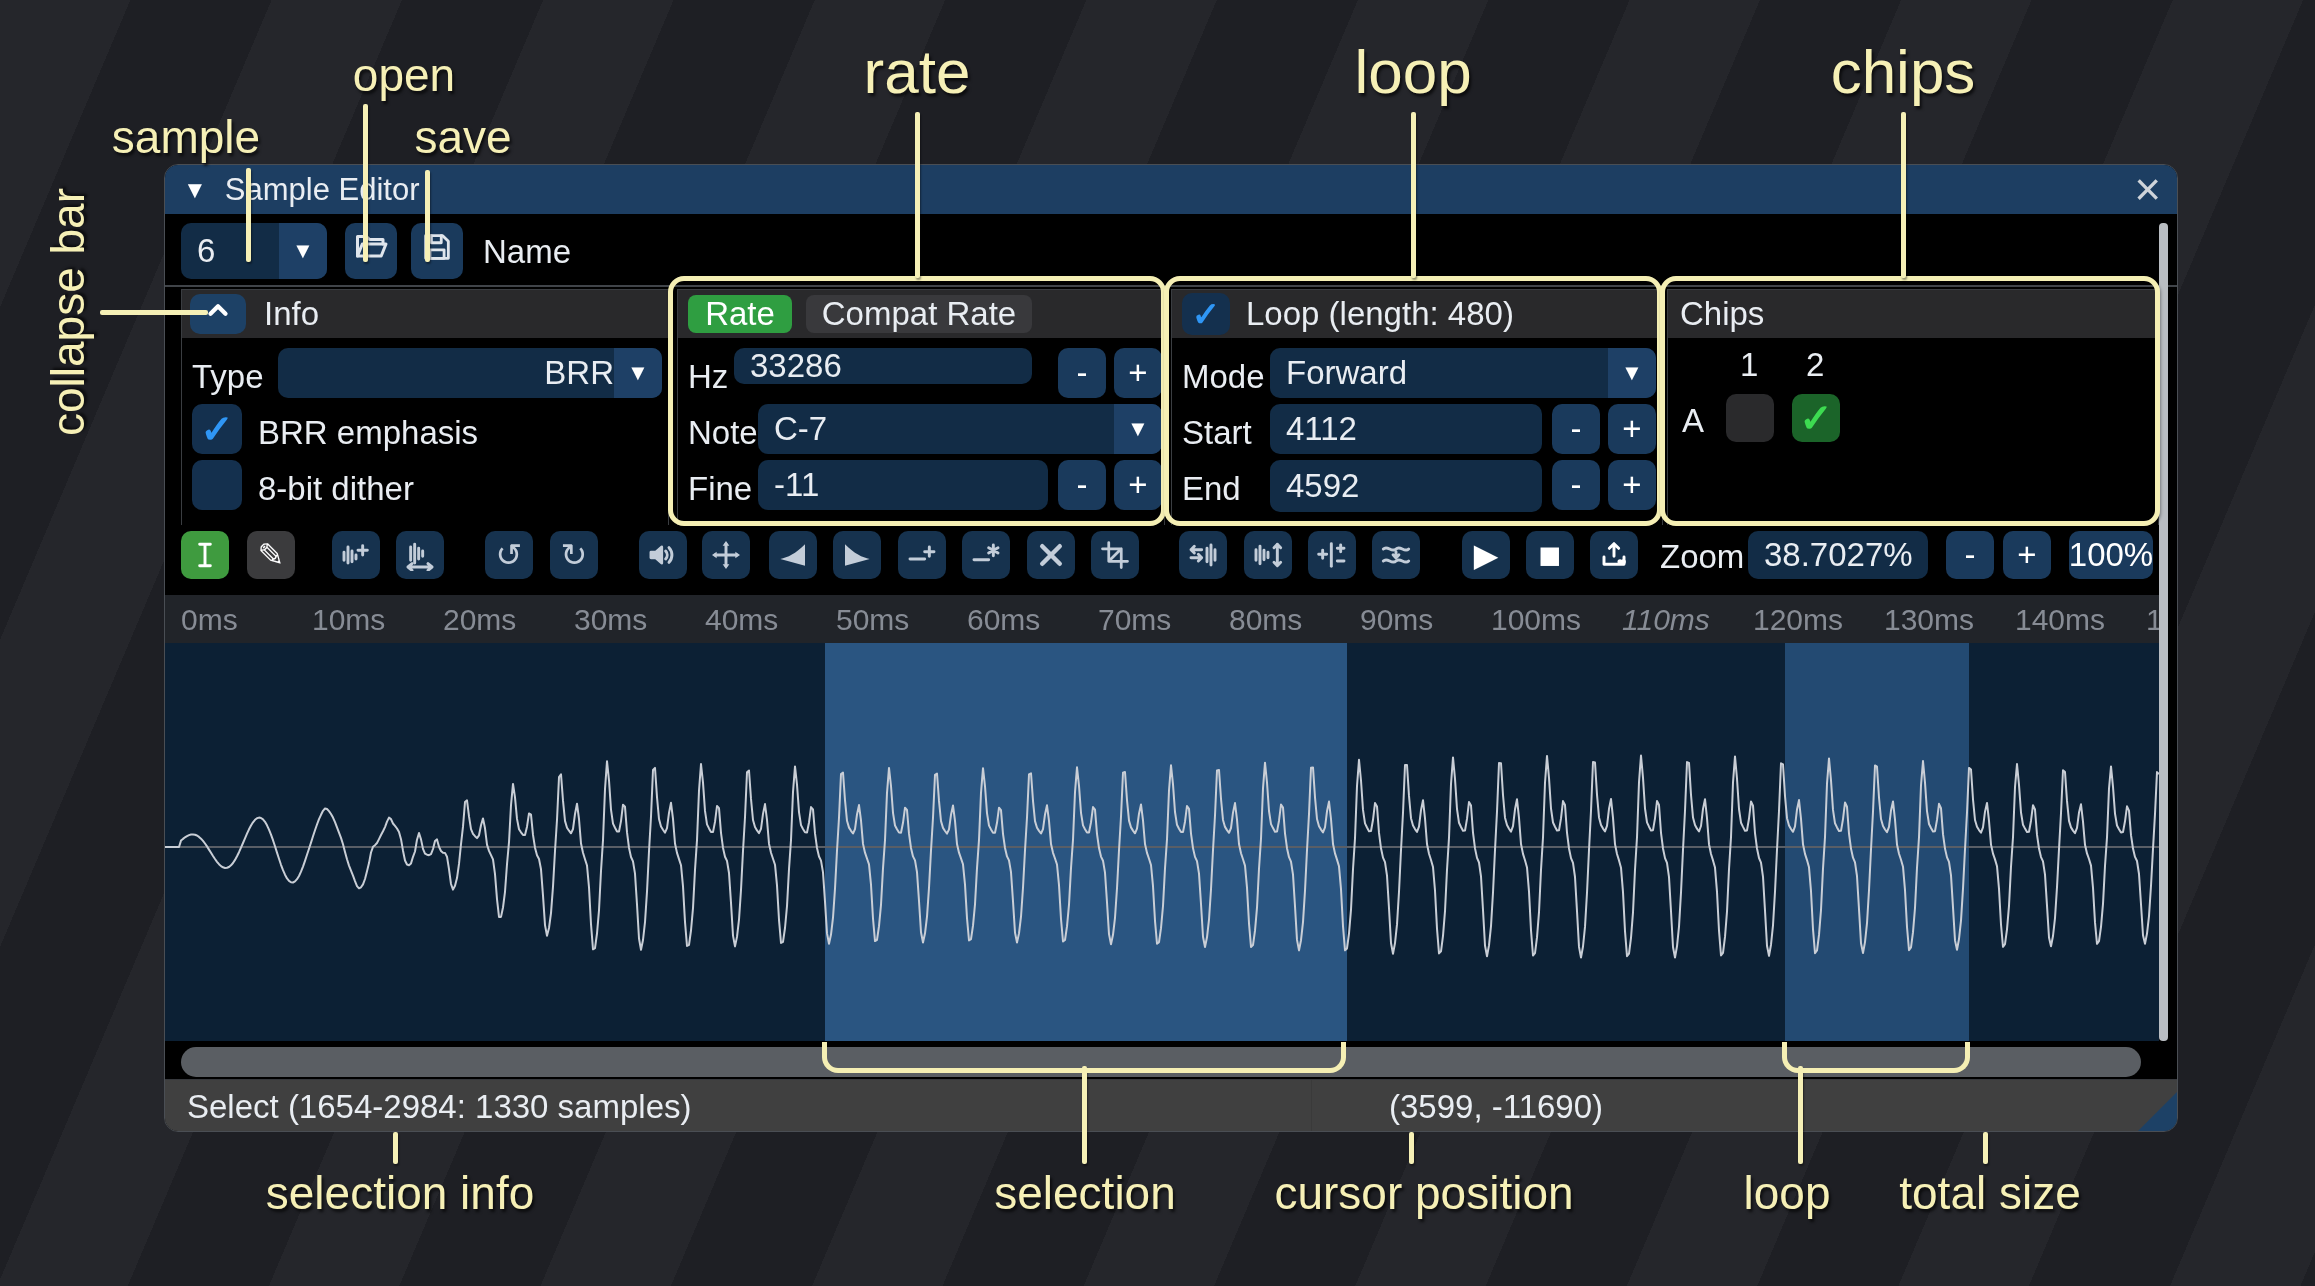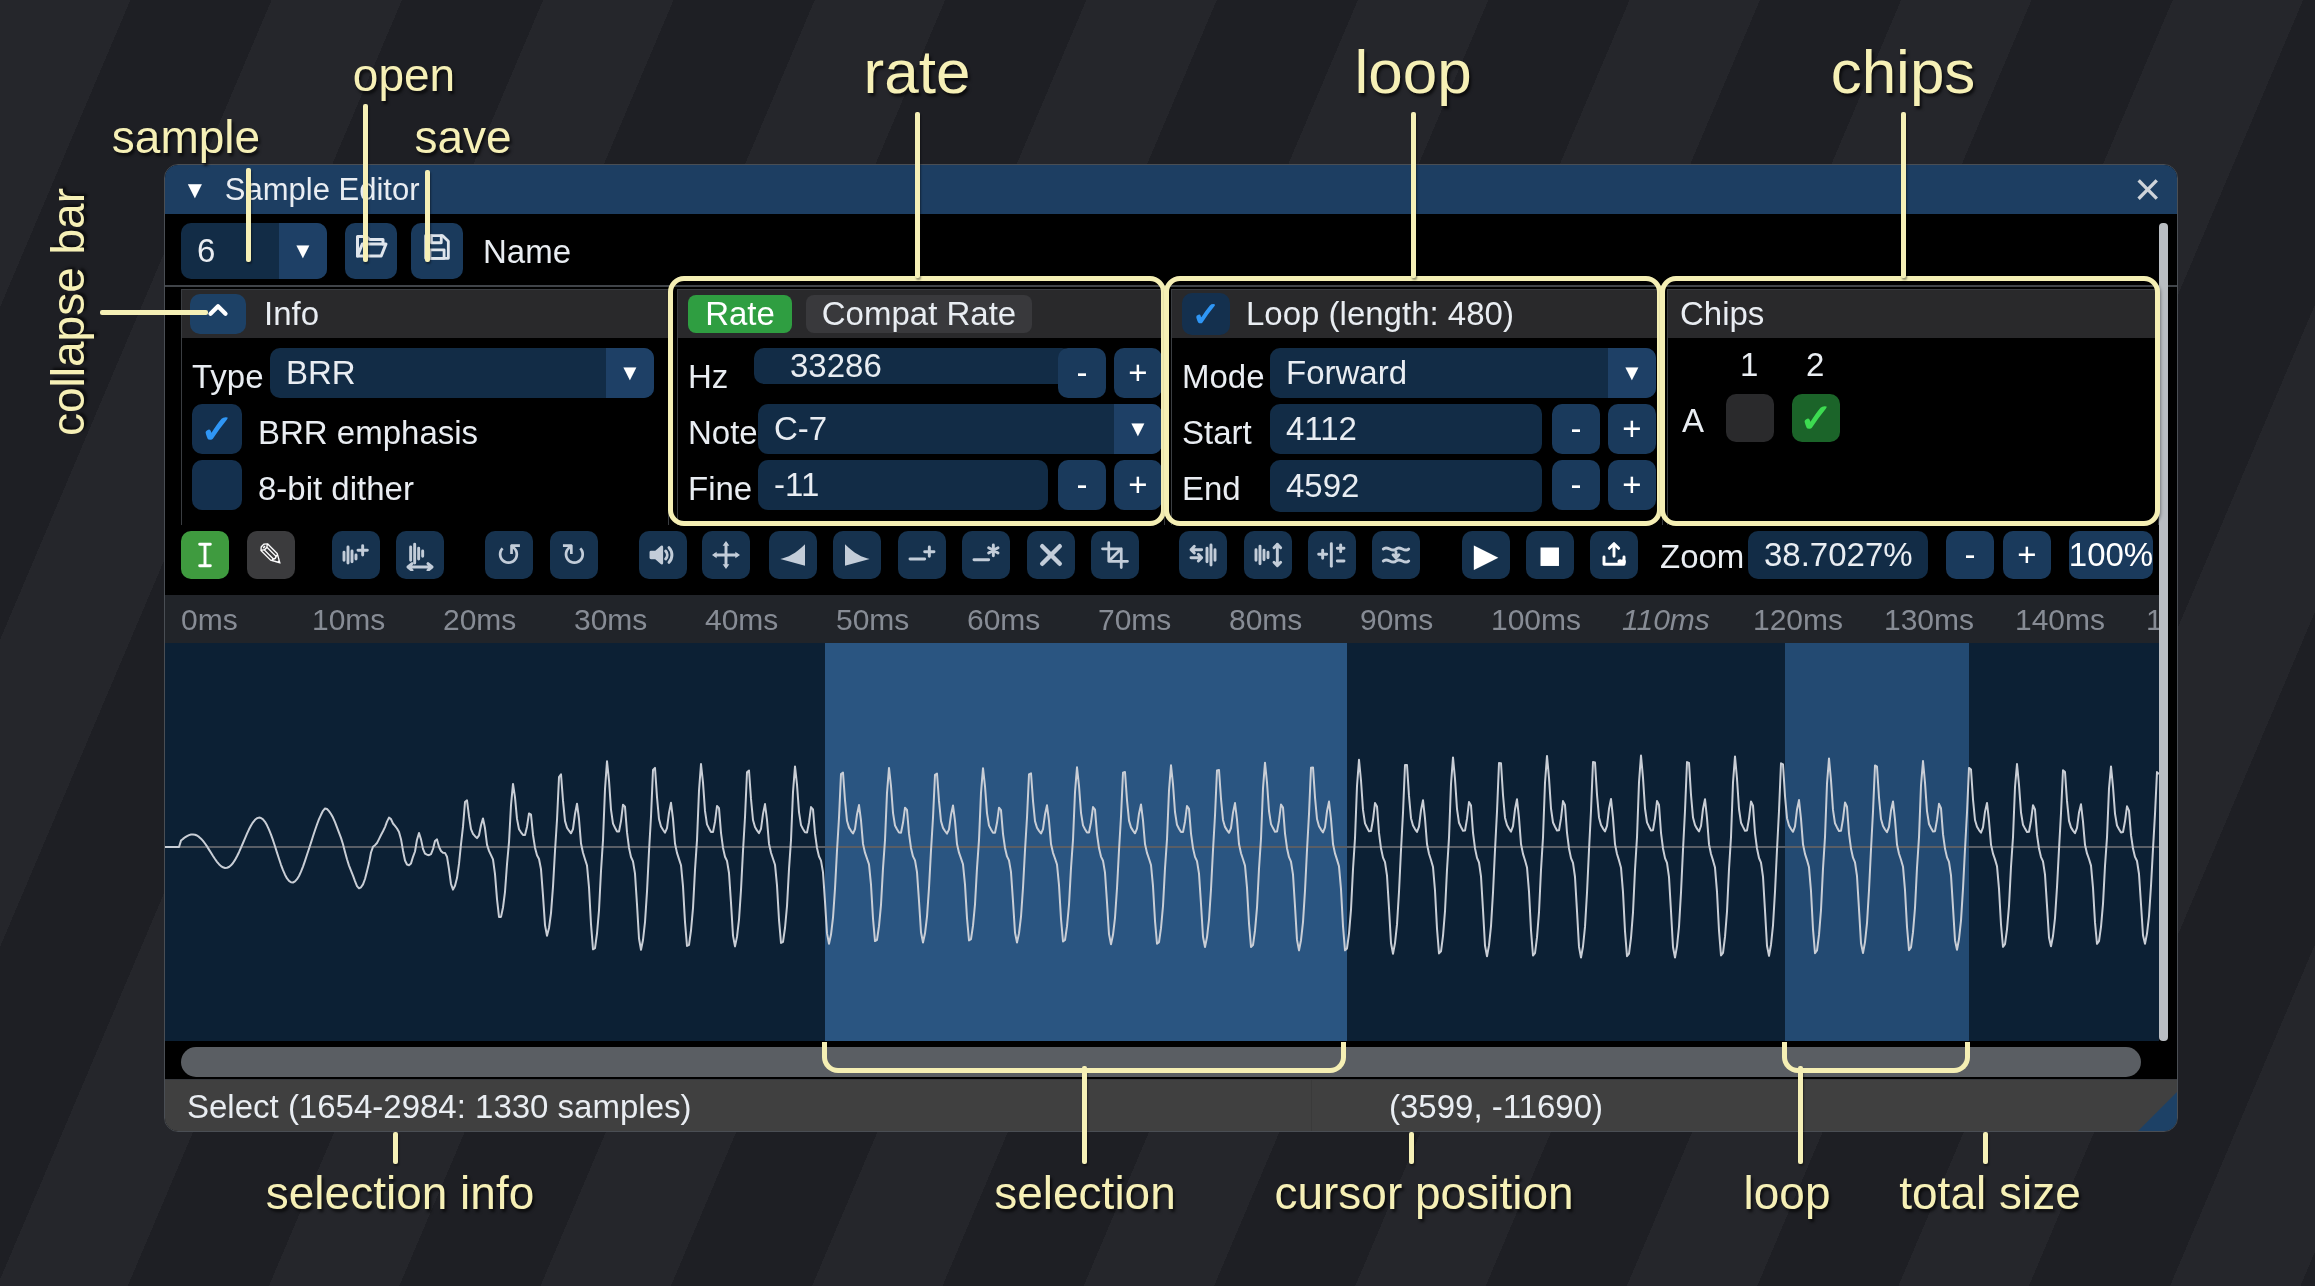--- a/index.html
+++ b/index.html
@@ -146,21 +146,21 @@
         <span>
           <svg width="30" height="30" viewBox="0 0 24 24" style="stroke:#fff;fill:none;stroke-width:3.4;stroke-linecap:round;stroke-linejoin:round;">
               <path d="M6 15l6-6 6 6"></path>
             </svg>
         </span>
       </div>
       <span style="margin-left:82px;">Info</span>
     </div>
     <div class="pbody">
       <div class="lbl" style="left:10px;top:20px;">Type</div>
-      <div class="selectbox" style="left:88px;top:10px;width:384px;height:50px;">
+      <div class="selectbox" style="left:96px;top:10px;width:384px;height:50px;text-align:right;">
         <span class="val">BRR</span>
         <span class="arrow">▼</span>
       </div>
       <div class="checkbox checked" style="left:10px;top:66px;">
         <span class="tick">✓</span>
       </div>
       <div class="lbl" style="left:76px;top:76px;">BRR emphasis</div>
       <div class="checkbox" style="left:10px;top:122px;">
         
       </div>
@@ -172,21 +172,21 @@
     <div class="phead">
       <div class="greenbtn" style="left:10px;top:5px;width:104px;height:38px;">
         <span>Rate</span>
       </div>
       <div class="graybtn" style="left:128px;top:5px;width:226px;height:38px;">
         <span>Compat Rate</span>
       </div>
     </div>
     <div class="pbody">
       <div class="lbl" style="left:10px;top:20px;">Hz</div>
-      <div class="field" style="left:76px;top:10px;width:298px;height:36px;padding-left:20px;">
+      <div class="field" style="left:56px;top:10px;width:298px;height:36px;">
         <span>33286</span>
       </div>
       <div class="sqbtn" style="left:380px;top:10px;width:48px;height:50px;">-</div>
       <div class="sqbtn" style="left:436px;top:10px;width:48px;height:50px;">+</div>
 
       <div class="lbl" style="left:10px;top:76px;">Note</div>
       <div class="selectbox" style="left:80px;top:66px;width:404px;height:50px;">
         <span class="val">C-7</span>
         <span class="arrow">▼</span>
       </div>

